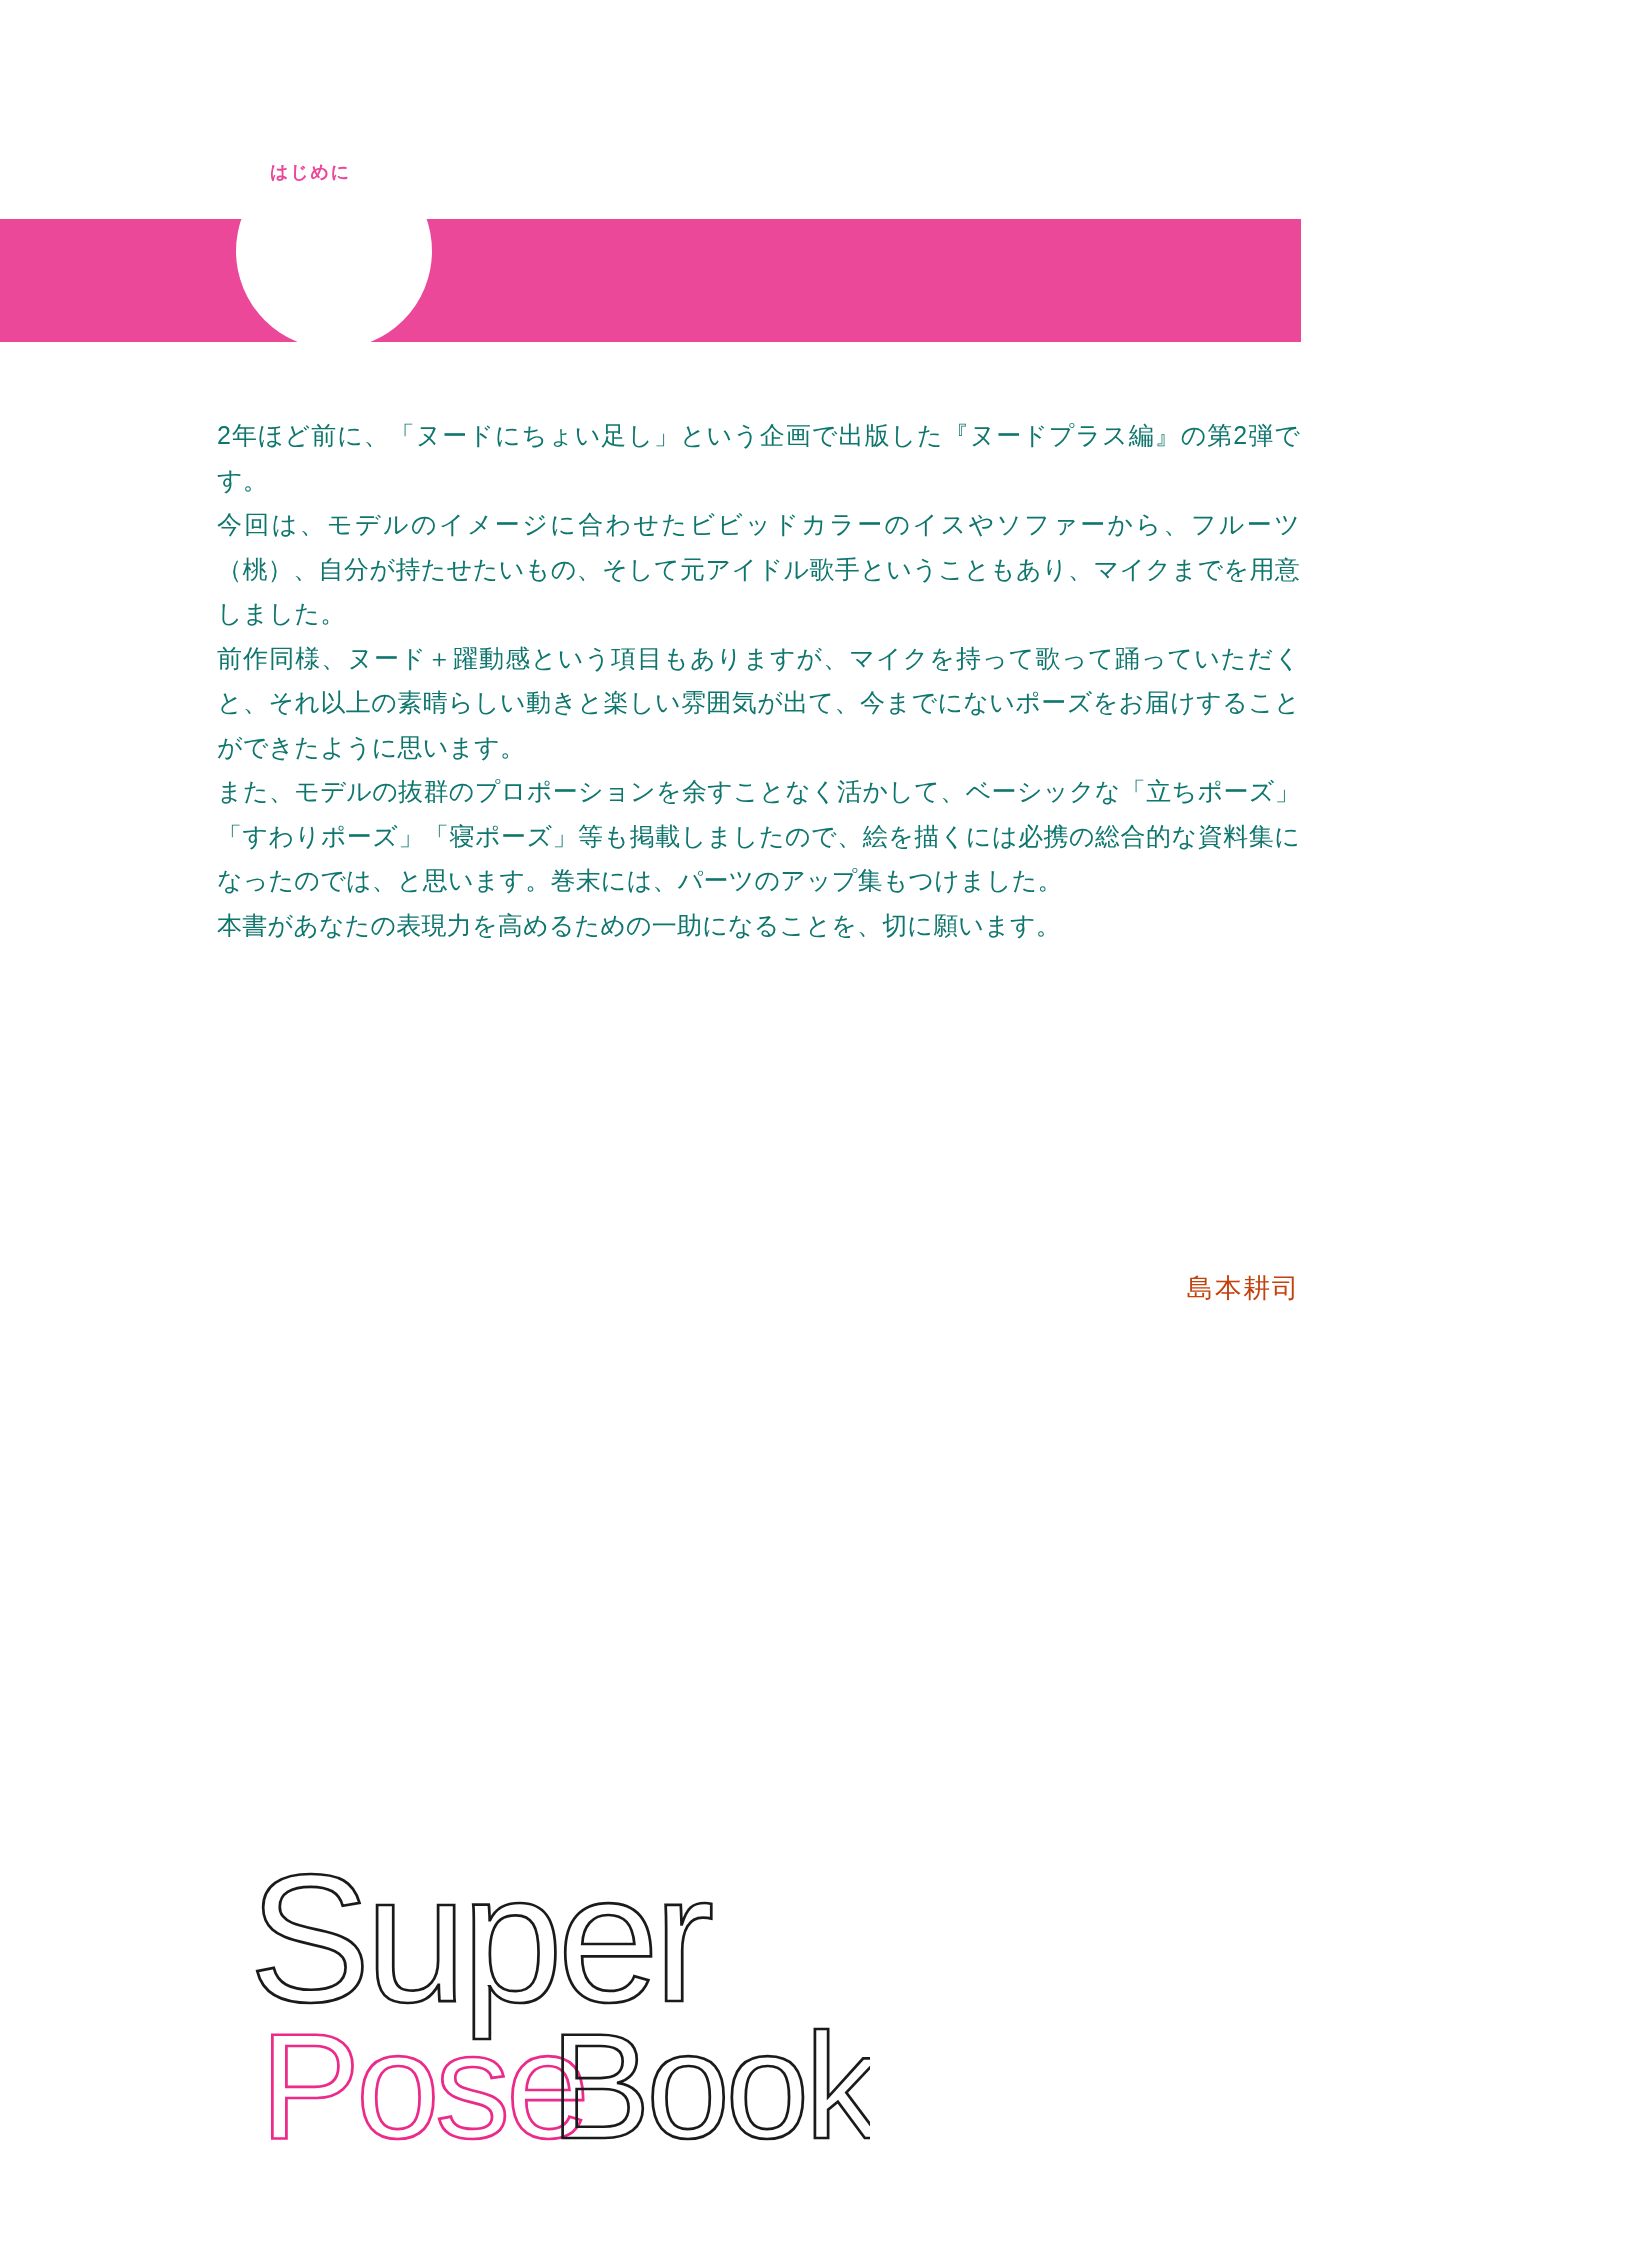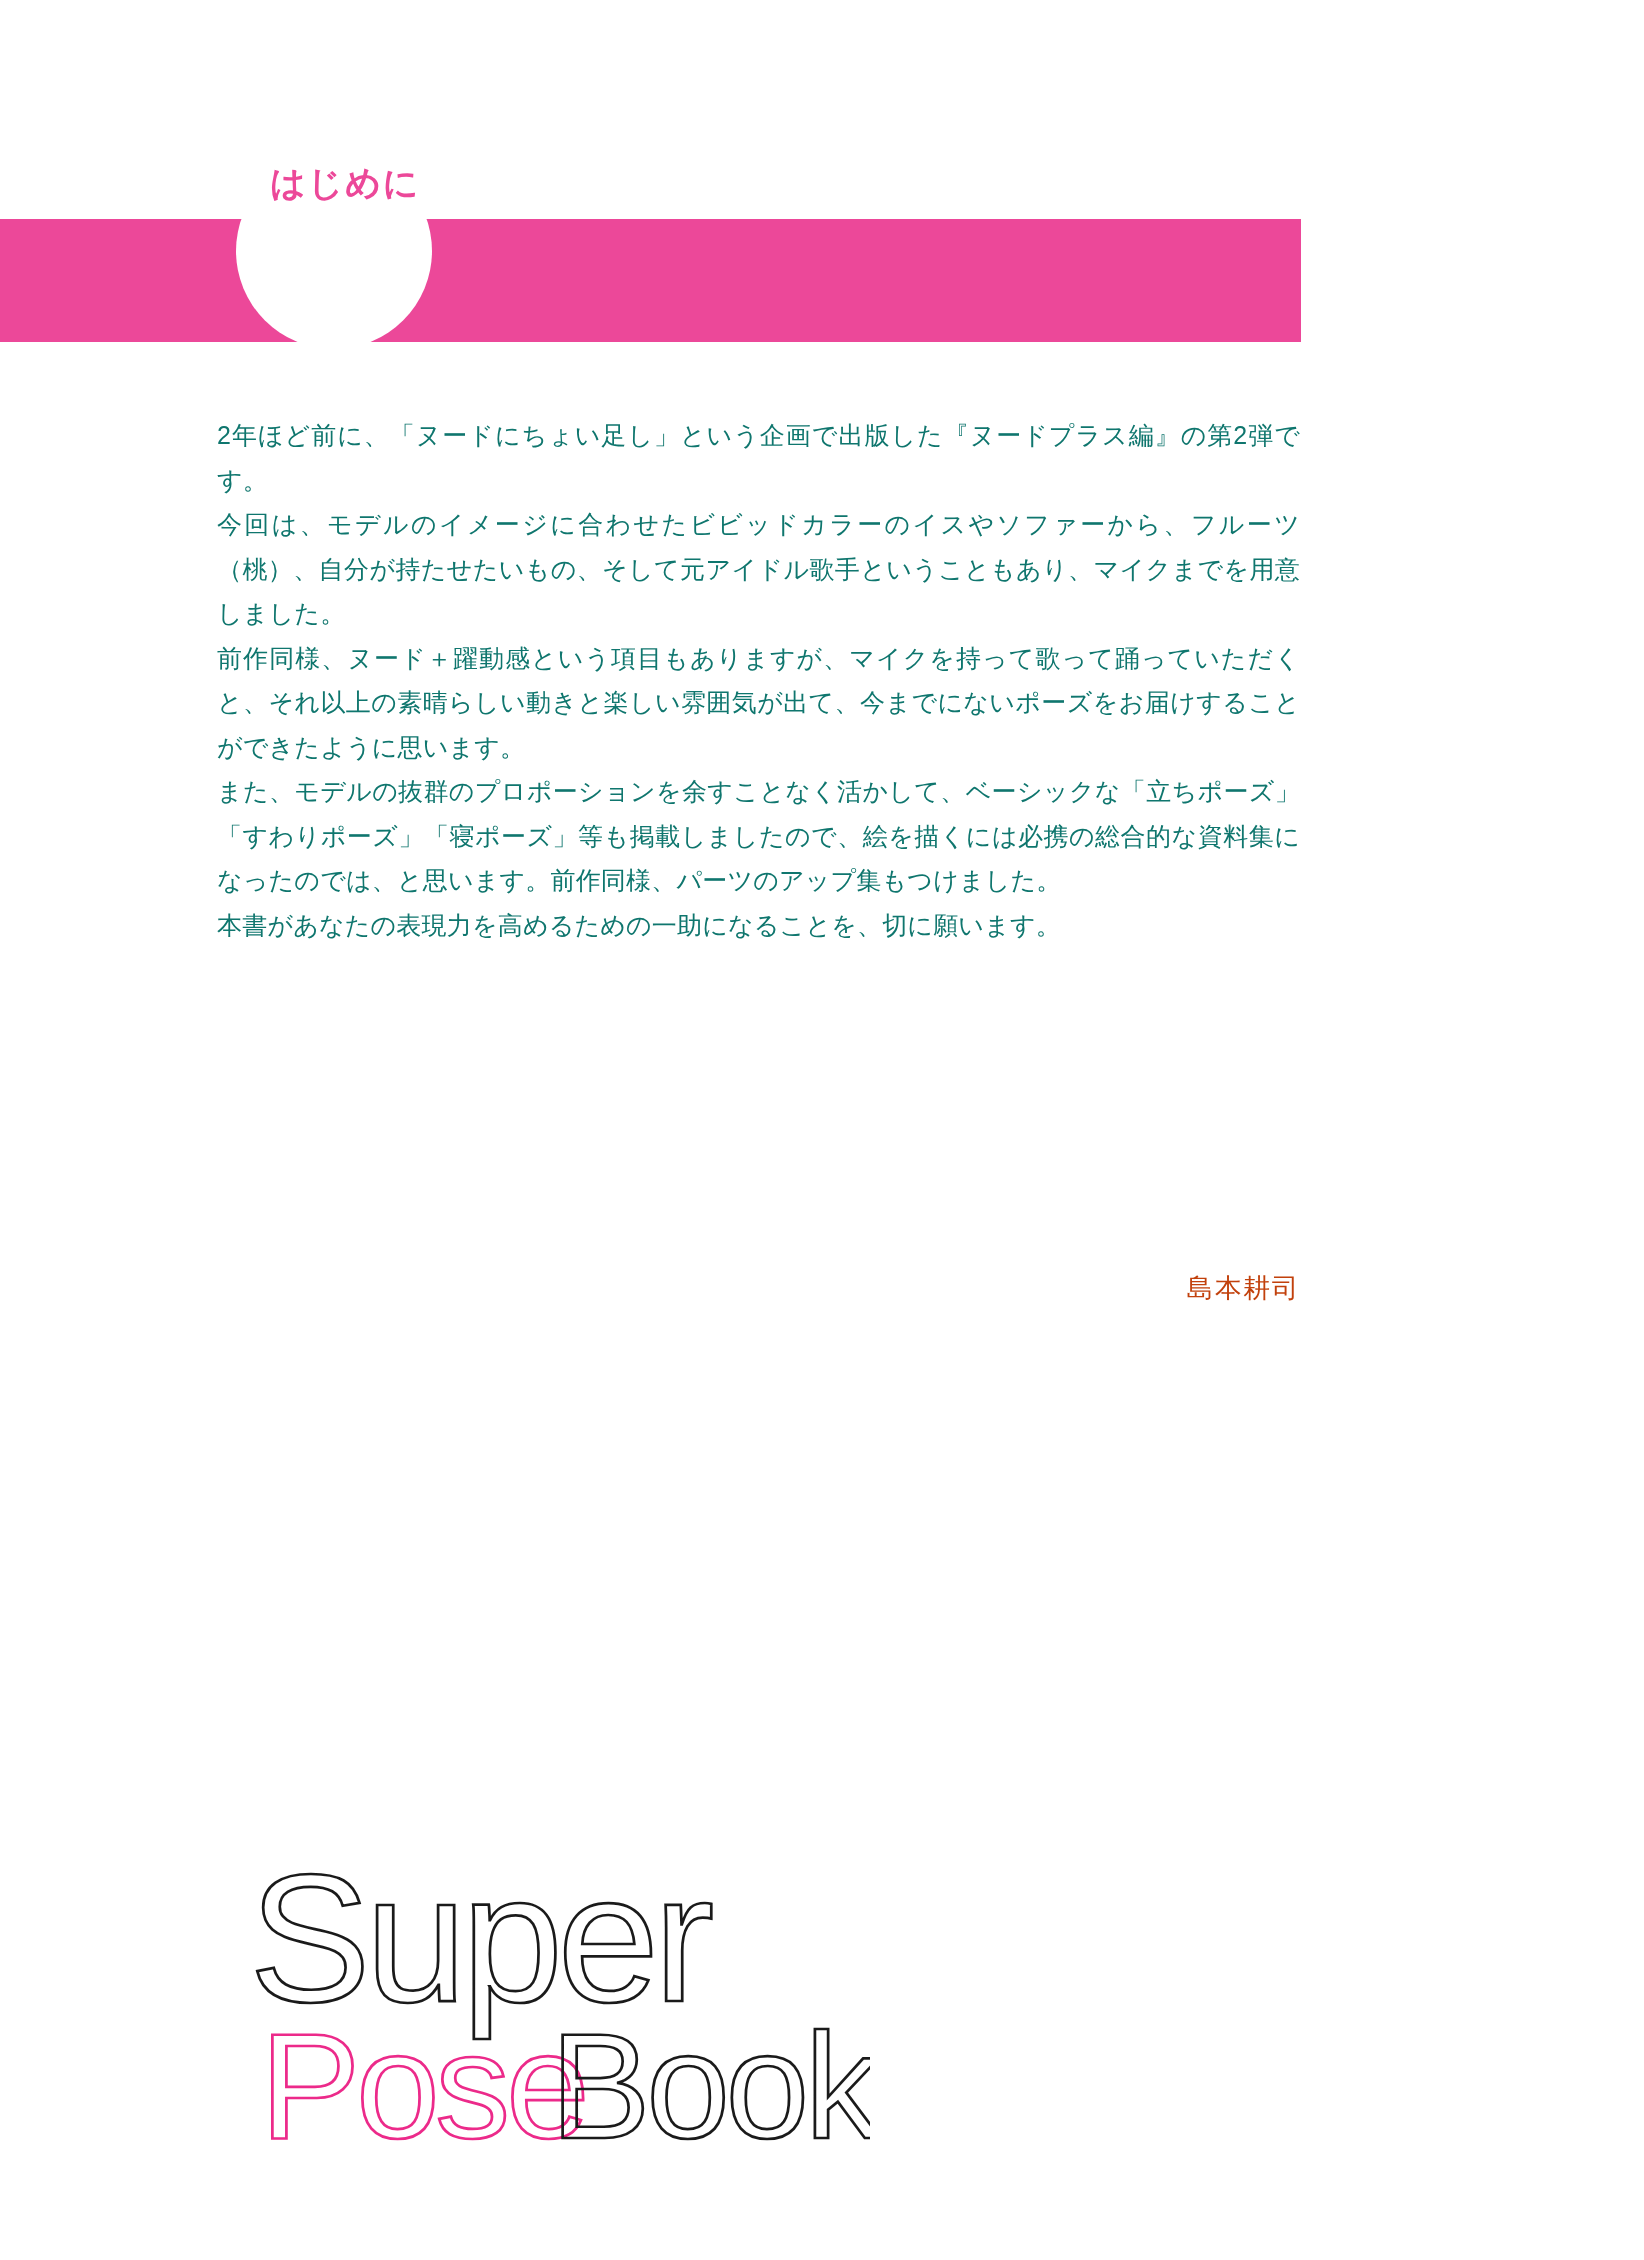--- a/index.html
+++ b/index.html
@@ -36,21 +36,21 @@
     top: 153px;
     width: 196px;
     height: 196px;
     border-radius: 50%;
     background: #ffffff;
   }
   .header-title {
     position: absolute;
     left: 270px;
     top: 160px;
-    font-size: 35px;
+    font-size: 18px;
     font-weight: 700;
     letter-spacing: 1.8px;
     color: #ec4899;
     white-space: nowrap;
   }
 
   
   .body-copy {
     position: absolute;
     left: 217px;
@@ -103,21 +103,21 @@
 <div class="page">
 
   <div class="header-band"></div>
   <div class="header-notch"></div>
   <div class="header-title">はじめに</div>
 
   <div class="body-copy">
     <p>2年ほど前に、「ヌードにちょい足し」という企画で出版した『ヌードプラス編』の第2弾です。</p>
     <p>今回は、モデルのイメージに合わせたビビッドカラーのイスやソファーから、フルーツ（桃）、自分が持たせたいもの、そして元アイドル歌手ということもあり、マイクまでを用意しました。</p>
     <p>前作同様、ヌード＋躍動感という項目もありますが、マイクを持って歌って踊っていただくと、それ以上の素晴らしい動きと楽しい雰囲気が出て、今までにないポーズをお届けすることができたように思います。</p>
-    <p>また、モデルの抜群のプロポーションを余すことなく活かして、ベーシックな「立ちポーズ」「すわりポーズ」「寝ポーズ」等も掲載しましたので、絵を描くには必携の総合的な資料集になったのでは、と思います。前作同様、パーツのアップ集もつけました。</p>
+    <p>また、モデルの抜群のプロポーションを余すことなく活かして、ベーシックな「立ちポーズ」「すわりポーズ」「寝ポーズ」等も掲載しましたので、絵を描くには必携の総合的な資料集になったのでは、と思います。巻末には、パーツのアップ集もつけました。</p>
     <p>本書があなたの表現力を高めるための一助になることを、切に願います。</p>
   </div>
 
   <div class="signature">島本耕司</div>
 
   <div class="logo">
     <svg viewBox="0 0 680 330" xmlns="http://www.w3.org/2000/svg" aria-hidden="true">
       <text class="logo-text" x="0" y="150" font-size="200" letter-spacing="-6" fill="none" stroke="#1a1a1a" stroke-width="3">Super</text>
       <text class="logo-text" x="12" y="300" font-size="165" letter-spacing="-5" fill="none" stroke="#ec2a8a" stroke-width="3">Pose</text>
       <text class="logo-text" x="330" y="300" font-size="165" letter-spacing="-5" fill="none" stroke="#1a1a1a" stroke-width="3">Book</text>

